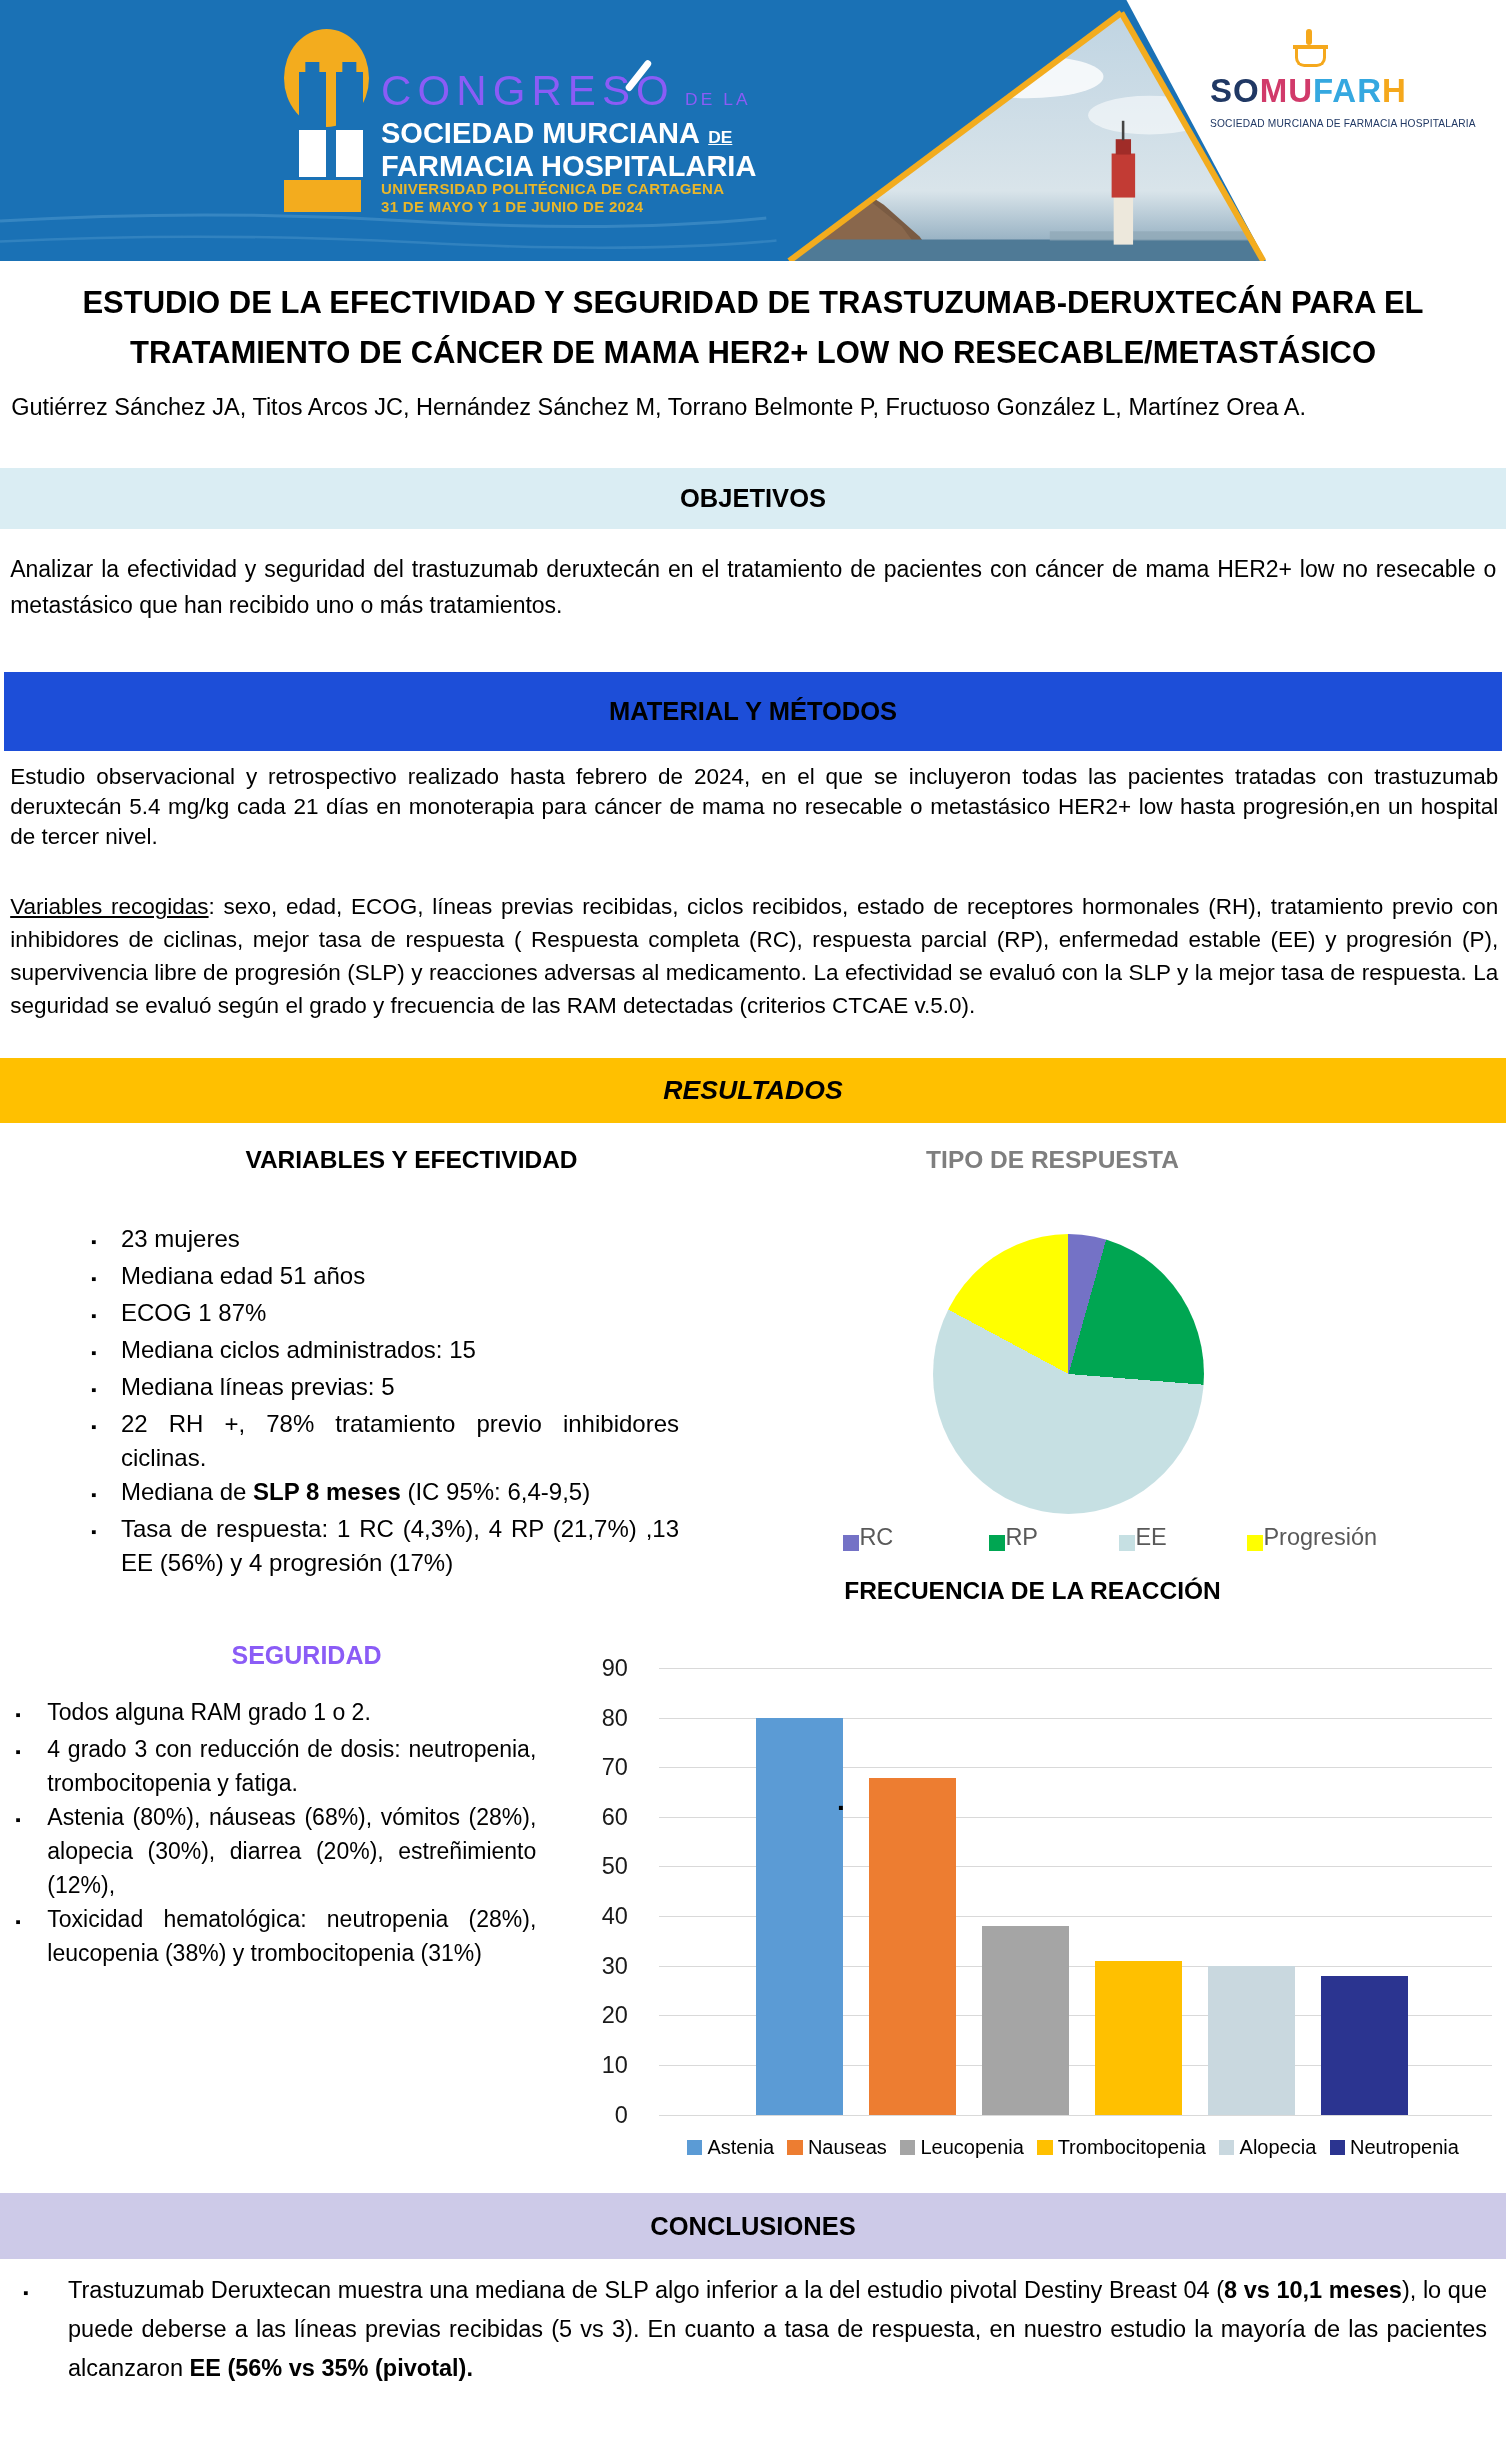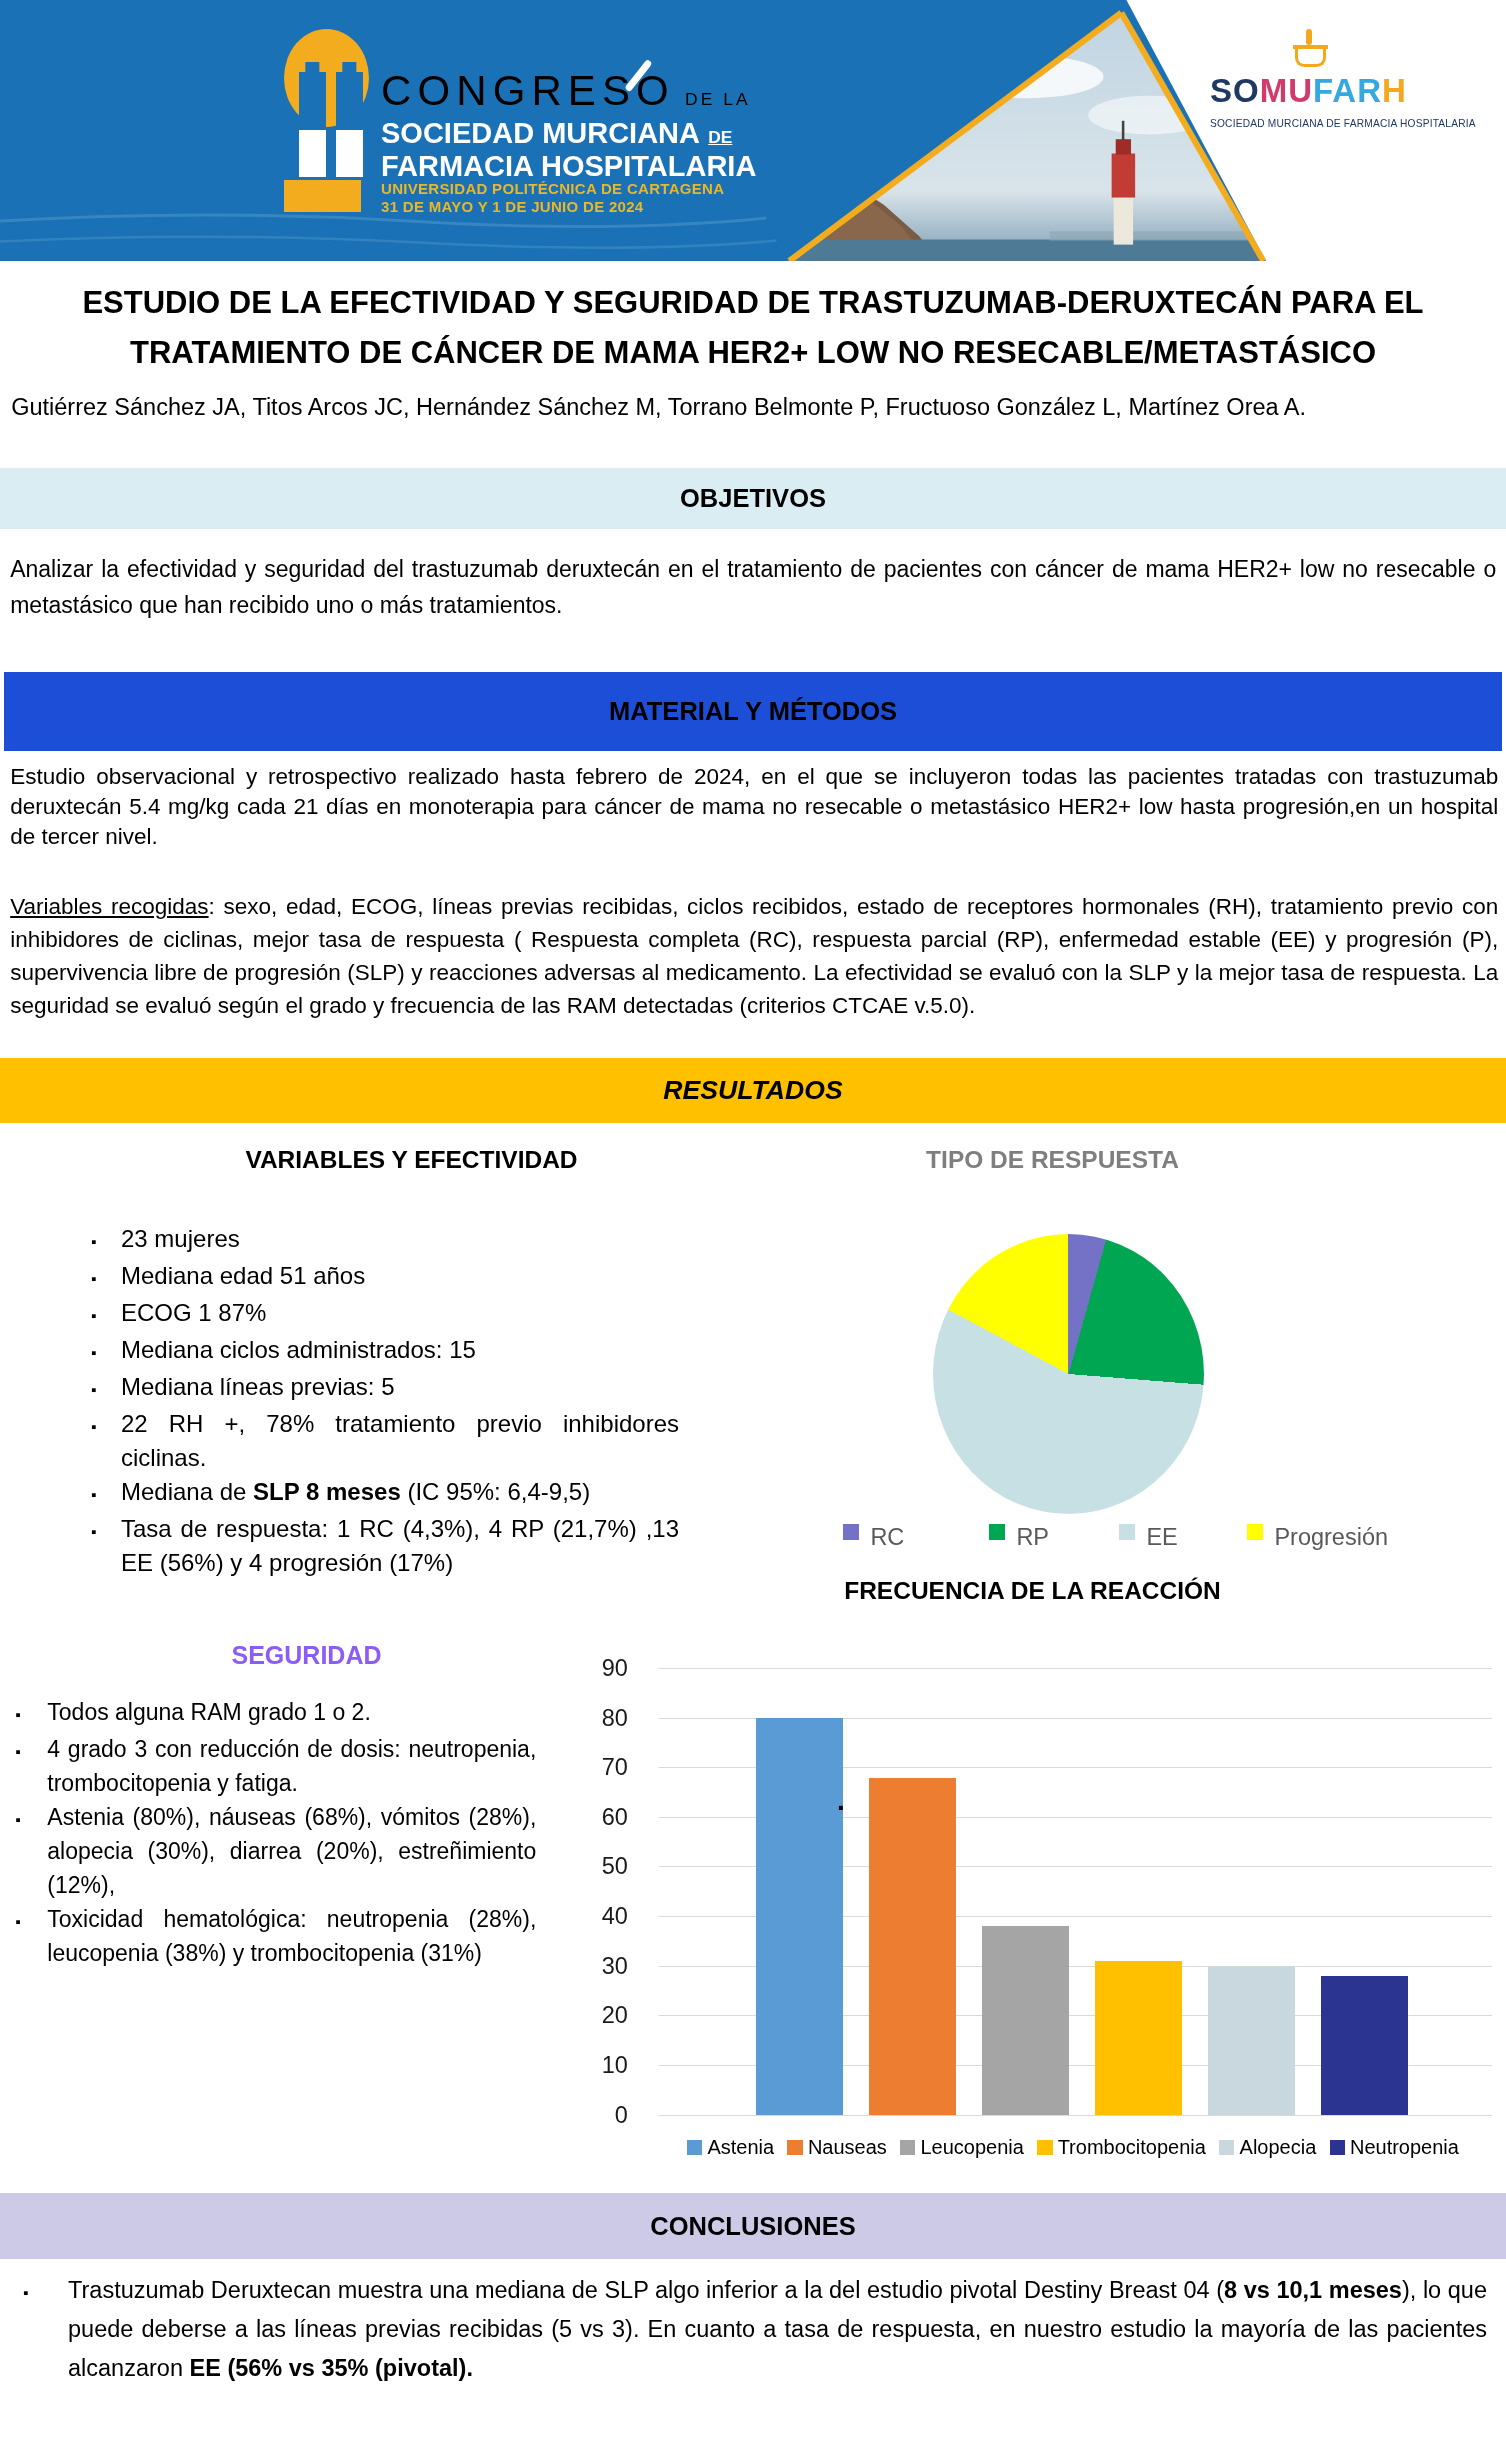--- a/index.html
+++ b/index.html
@@ -8,21 +8,21 @@
   
   .header{position:absolute;left:0;top:0;width:1506px;height:261px;}
   .hsvg{position:absolute;left:0;top:0;width:1506px;height:261px;display:block;}
   .sun{position:absolute;left:284px;top:29px;width:85px;height:98px;border-radius:50%;background:#F3AC1E;}
   .tower{position:absolute;top:72px;width:26.6px;height:105px;
          background:linear-gradient(180deg,#1A71B5 0 55%,#ffffff 55% 100%);}
   .tower::before{content:"";position:absolute;top:-10.2px;left:50%;transform:translateX(-50%);
          width:13.3px;height:11.2px;background:#1A71B5;}
   .t1{left:299px;} .t2{left:336px;}
   .lsquare{position:absolute;left:284px;top:180px;width:77px;height:32px;background:#F3AC1E;}
-  .congreso{position:absolute;left:381px;top:67px;color:#000000;font-size:42px;letter-spacing:6.1px;white-space:nowrap;}
+  .congreso{position:absolute;left:381px;top:67px;color:#8b5cf6;font-size:42px;letter-spacing:6.1px;white-space:nowrap;}
   .congreso .dela{font-size:17.4px;letter-spacing:3.1px;margin-left:10.2px;}
   .pestle{position:absolute;left:635px;top:57px;width:6.6px;height:37px;background:#fff;border-radius:3.6px;transform:rotate(38deg);}
   .soc{position:absolute;left:381px;top:117px;color:#fff;font-size:29px;font-weight:bold;white-space:nowrap;}
   .soc .de2{font-size:17.4px;font-weight:bold;margin-left:8.2px;text-decoration:underline;}
   .farm{position:absolute;left:381px;top:150px;color:#fff;font-size:29px;font-weight:bold;white-space:nowrap;}
   .venue{position:absolute;left:381px;top:180px;color:#E9B72B;font-size:15px;font-weight:bold;letter-spacing:0.3px;white-space:nowrap;}
   .dates{position:absolute;left:381px;top:198px;color:#E9B72B;font-size:15px;font-weight:bold;letter-spacing:0.3px;white-space:nowrap;}
   .somu{position:absolute;left:1210px;top:72px;font-size:33px;font-weight:bold;letter-spacing:1px;white-space:nowrap;}
   .somu .c-so{color:#203864;} .somu .c-mu{color:#D13A6A;} .somu .c-far{color:#35A8E0;} .somu .c-h{color:#F5A81C;}
   .somu-sub{position:absolute;left:1210px;top:118px;color:#203864;font-size:10.2px;letter-spacing:0.2px;white-space:nowrap;}
@@ -45,21 +45,21 @@
   .marker{flex:0 0 30px;}
   .marker::before{content:"▪";font-size:15.3px;}
   .b-text{flex:1;display:block;text-align:justify;}
   .efect{left:91px;top:1222px;width:588px;font-size:24px;line-height:34px;}
   .seg{left:15.3px;top:1695px;width:521px;font-size:23px;line-height:34px;}
   .seg .marker{flex:0 0 32px;}
   .conc{left:23px;top:2271px;width:1464px;font-size:23.5px;line-height:39px;}
   .conc .marker{flex:0 0 45px;}
   
   .pie{position:absolute;left:933px;top:1234px;width:271px;height:280px;border-radius:50%;}
-  .pieleg-item{position:absolute;top:1524px;display:flex;align-items:flex-start;gap:11px;
+  .pieleg-item{position:absolute;top:1524px;display:flex;align-items:flex-end;gap:0;
                font-size:23.5px;color:#595959;}
   .pieleg-item .sw{width:16.4px;height:16.4px;}
   
   .chart-title{position:absolute;left:726px;top:1577px;width:613px;text-align:center;
                font-size:24.5px;font-weight:bold;}
   .ylabels{position:absolute;left:521px;top:1668px;width:112px;height:447px;}
   .ylab{position:absolute;right:5.1px;font-size:23.5px;color:#1a1a1a;transform:translateY(-50%);}
   .plot{position:absolute;left:659px;top:1668px;width:833px;height:447px;}
   .gridline{position:absolute;left:0;width:100%;height:1px;background:#D9D9D9;}
   .bar{position:absolute;bottom:0;width:87px;}

